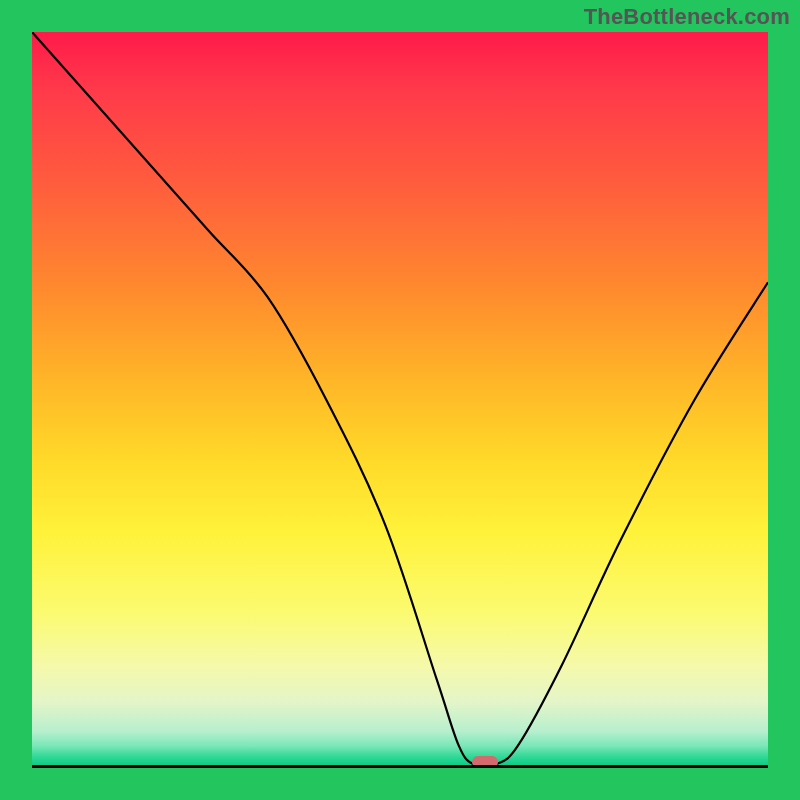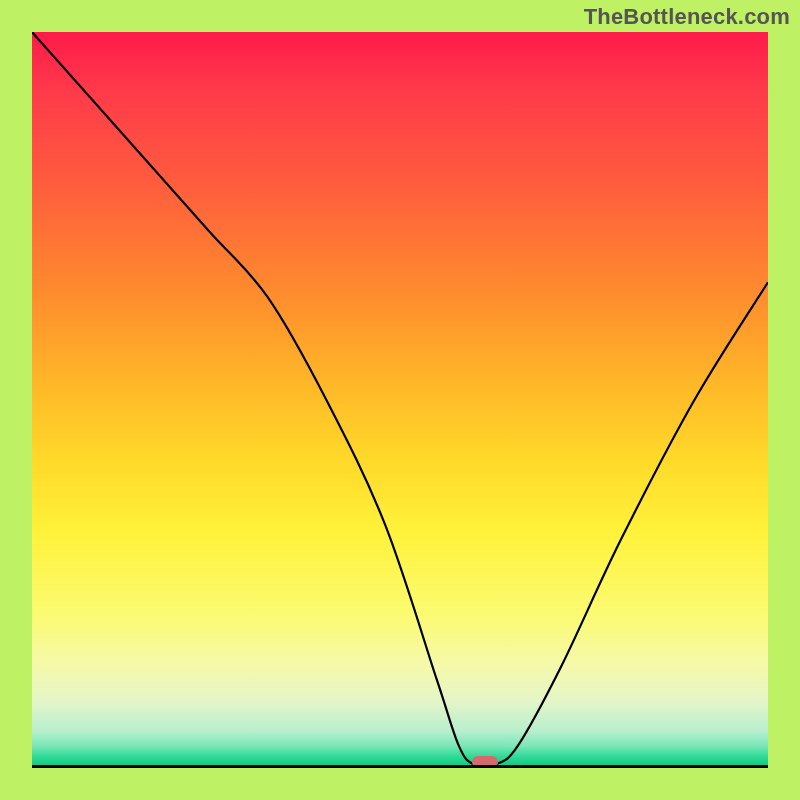--- a/index.html
+++ b/index.html
@@ -8,21 +8,21 @@
     width: 800px;
     height: 800px;
     background: #000;
     overflow: hidden;
     font-family: Arial, Helvetica, sans-serif;
   }
   .outer {
     position: relative;
     width: 800px;
     height: 800px;
-    background: #bef264;
+    background: #22c55e;
     text-decoration: underline;
   }
   .watermark {
     position: absolute;
     top: 4px;
     right: 10px;
     color: #555;
     font-size: 22px;
     font-weight: 600;
     letter-spacing: 0.2px;

